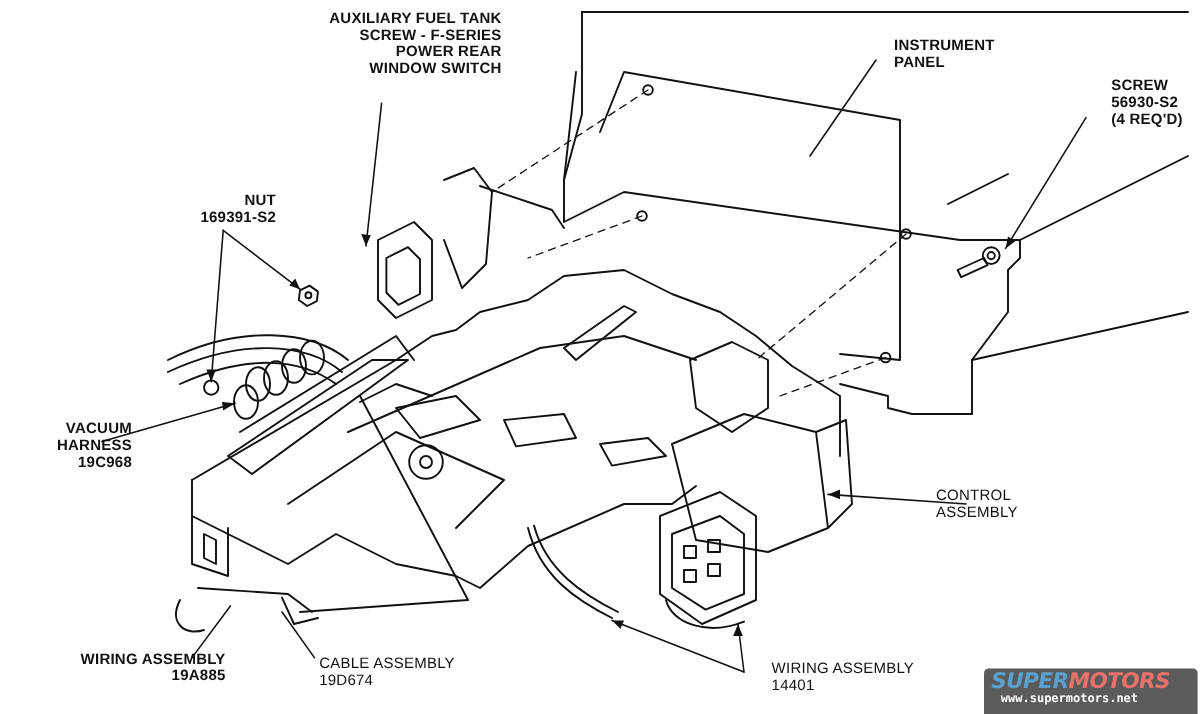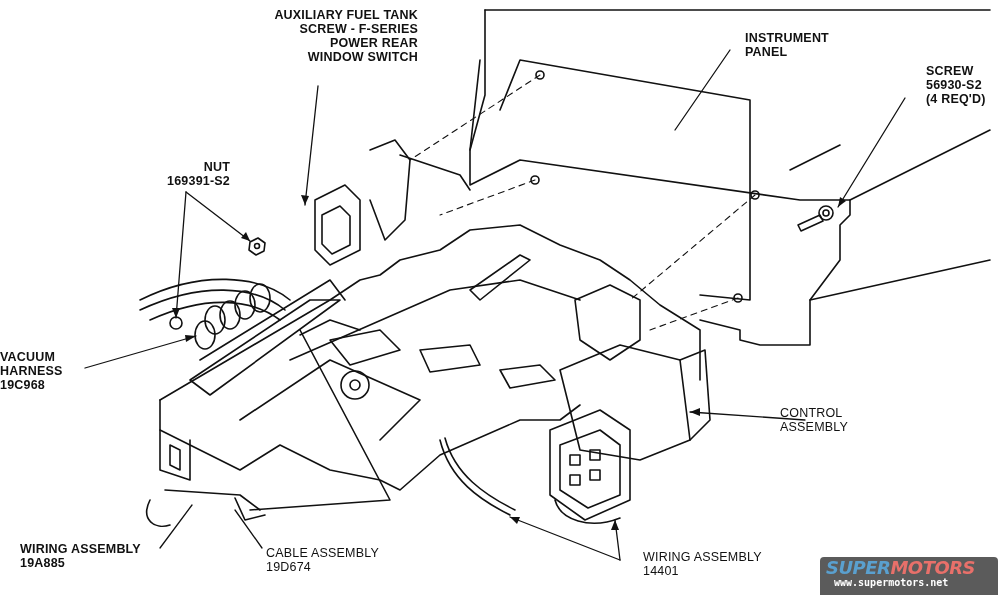--- a/index.html
+++ b/index.html
@@ -1,20 +1,20 @@
 <!DOCTYPE html>
 <html><head>
 <meta charset="utf-8">
 <style>
   html, body { margin:0; padding:0; background:#fff; }
   #stage { position:relative; width:1000px; height:595px; overflow:hidden; background:#fff; font-family:"Liberation Sans", sans-serif; }
   svg#art { position:absolute; left:0; top:0; }
   .lbl { position:absolute; font-weight:bold; font-size:12.5px; line-height:14px; color:#111; letter-spacing:0.2px; white-space:nowrap; }
   .center { text-align:right; }
-  .right { text-align:left; }
+  .right { text-align:right;padding-left:28px; }
   .wm { position:absolute; left:820px; top:557px; width:178px; height:46px; background:#5b5b5b; border-radius:4px; }
   .wm-title { position:absolute; left:6px; top:0px; font-family:"DejaVu Sans", sans-serif; font-weight:bold; font-style:italic; font-size:18px; letter-spacing:-0.5px; }
   .wm-a { color:#5aa0cf; }
   .wm-b { color:#e8706a; }
   .wm-url { position:absolute; left:14px; top:20px; color:#fff; font-family:"DejaVu Sans Mono", monospace; font-weight:bold; font-size:10px; }
 </style>
 </head>
 <body>
 
 <div id="stage">

